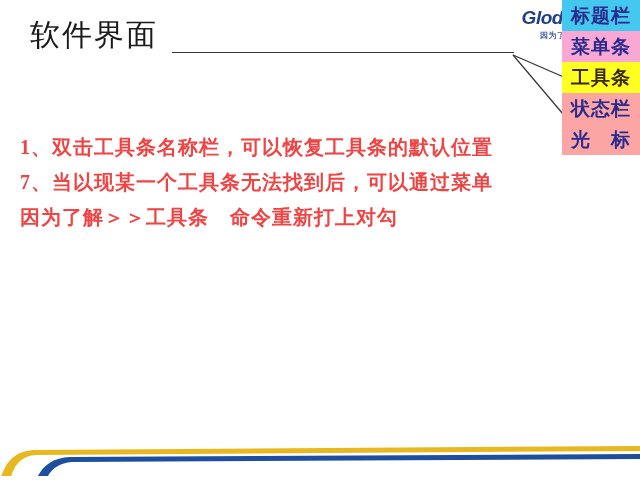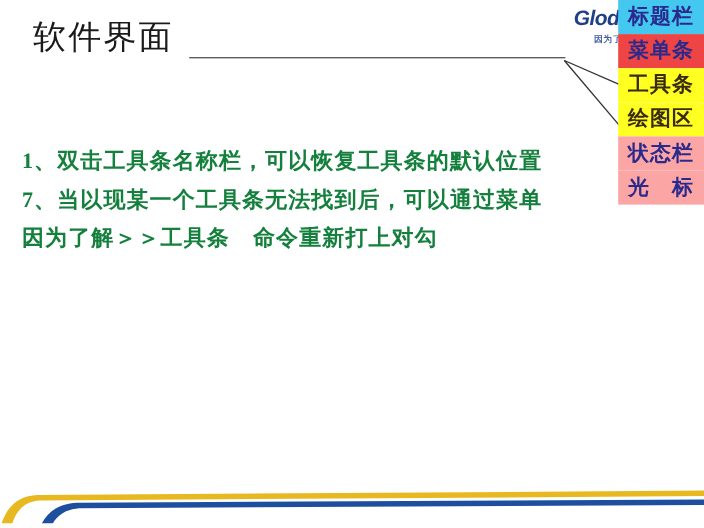--- a/index.html
+++ b/index.html
@@ -93,36 +93,36 @@
     font-size: 19px;
     color: #2a2a8c;
     letter-spacing: 1px;
   }
   .band-row {
     height: 31px;
     line-height: 31px;
     white-space: nowrap;
   }
   .band-cyan   { background: #44c8f0; }
-  .band-white  { background: #ef4444; }
+  .band-white  { background: #f9a8d4; }
   .band-yellow { background: #ffff22; color: #3a2a10; }
   .band-blue   { background: #fca5a5; }
 
   
   #body-text {
     position: absolute;
     left: 20px;
     top: 130px;
     width: 560px;
   }
   .body-line {
     font-family: "Liberation Serif", "DejaVu Serif", serif;
     font-size: 20px;
     font-weight: bold;
-    color: #15803d;
+    color: #ef4444;
     line-height: 35px;
     letter-spacing: 1px;
     white-space: nowrap;
   }
 
   
   #footer-art {
     position: absolute;
     left: 0;
     top: 420px;
@@ -145,21 +145,20 @@
 
   <svg id="leaders" viewBox="0 0 640 480" width="640" height="480" xmlns="http://www.w3.org/2000/svg">
     <line x1="513" y1="55" x2="566" y2="78" stroke="#333333" stroke-width="1.2"></line>
     <line x1="513" y1="55" x2="563" y2="114" stroke="#333333" stroke-width="1.2"></line>
   </svg>
 
   <div id="callout-stack">
     <div class="band band-row band-cyan">标题栏</div>
     <div class="band band-row band-white">菜单条</div>
     <div class="band band-row band-yellow">工具条</div>
-    <div class="band band-row band-yellow">绘图区</div>
     <div class="band band-row band-blue">状态栏</div>
     <div class="band band-row band-blue">光　标</div>
   </div>
 
   <div id="body-text">
     <div class="body-line">1、双击工具条名称栏，可以恢复工具条的默认位置</div>
     <div class="body-line">7、当以现某一个工具条无法找到后，可以通过菜单</div>
     <div class="body-line">因为了解＞＞工具条　命令重新打上对勾</div>
   </div>
 

